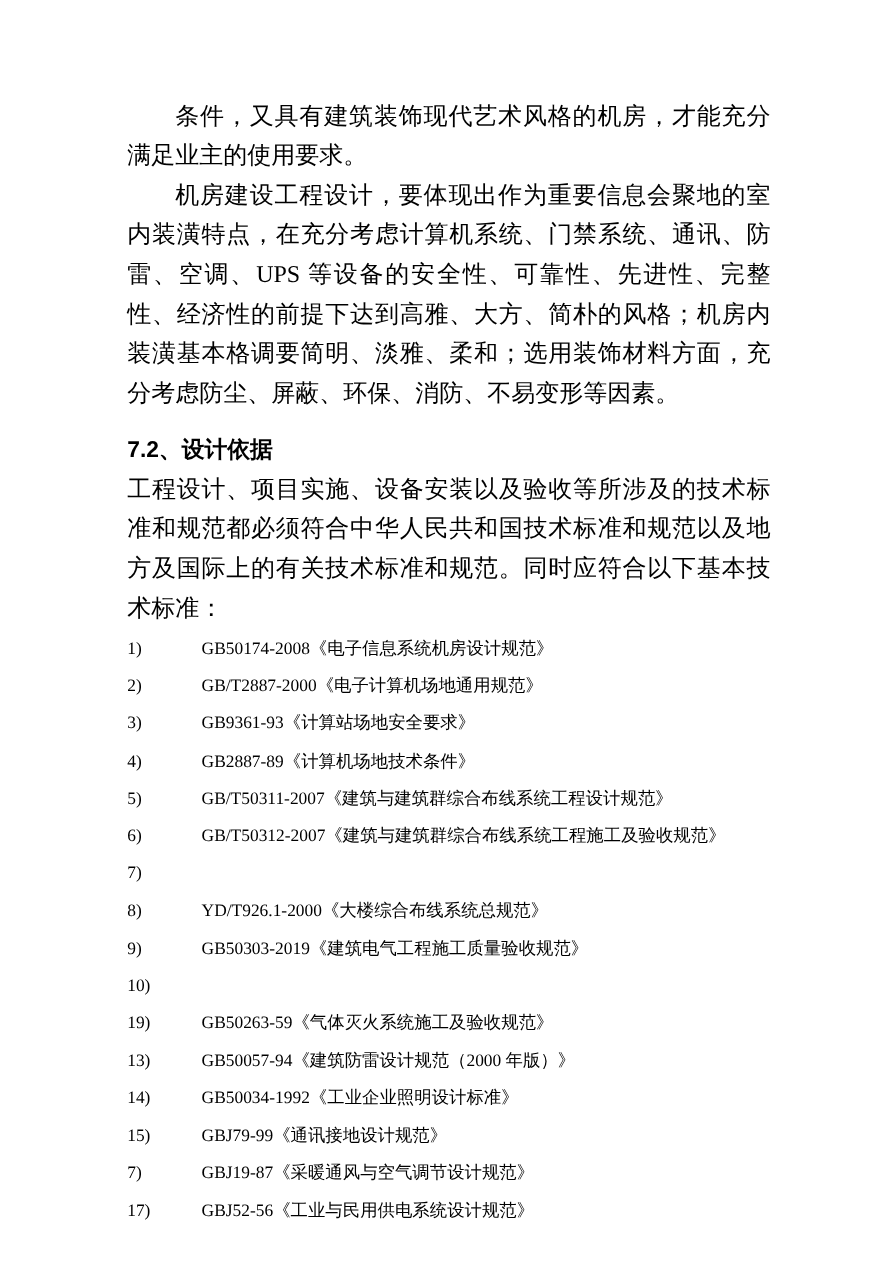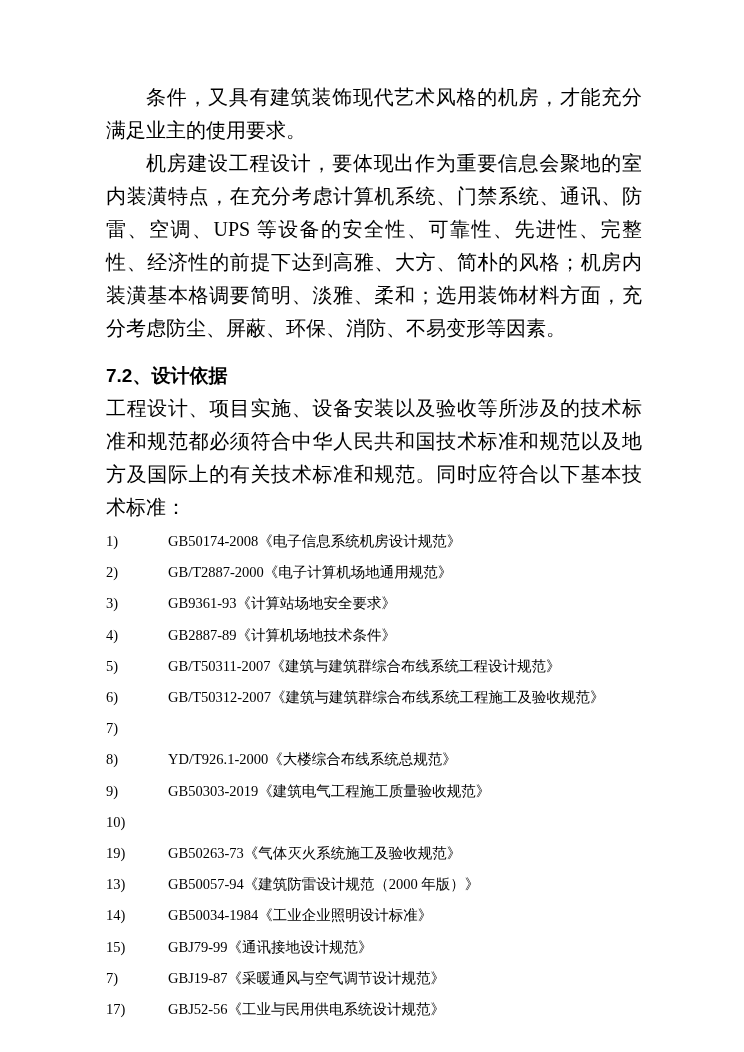--- a/index.html
+++ b/index.html
@@ -108,29 +108,29 @@
     </li>
     <li class="std-item">
       <span class="num">9)</span>
       <span class="txt">GB50303-2019《建筑电气工程施工质量验收规范》</span>
     </li>
     <li class="std-item">
       <span class="num">10)</span>
     </li>
     <li class="std-item">
       <span class="num">19)</span>
-      <span class="txt">GB50263-73《气体灭火系统施工及验收规范》</span>
+      <span class="txt">GB50263-59《气体灭火系统施工及验收规范》</span>
     </li>
     <li class="std-item">
       <span class="num">13)</span>
       <span class="txt">GB50057-94《建筑防雷设计规范（2000 年版）》</span>
     </li>
     <li class="std-item">
       <span class="num">14)</span>
-      <span class="txt">GB50034-1984《工业企业照明设计标准》</span>
+      <span class="txt">GB50034-1992《工业企业照明设计标准》</span>
     </li>
     <li class="std-item">
       <span class="num">15)</span>
       <span class="txt">GBJ79-99《通讯接地设计规范》</span>
     </li>
     <li class="std-item">
       <span class="num">7)</span>
       <span class="txt">GBJ19-87《采暖通风与空气调节设计规范》</span>
     </li>
     <li class="std-item">

